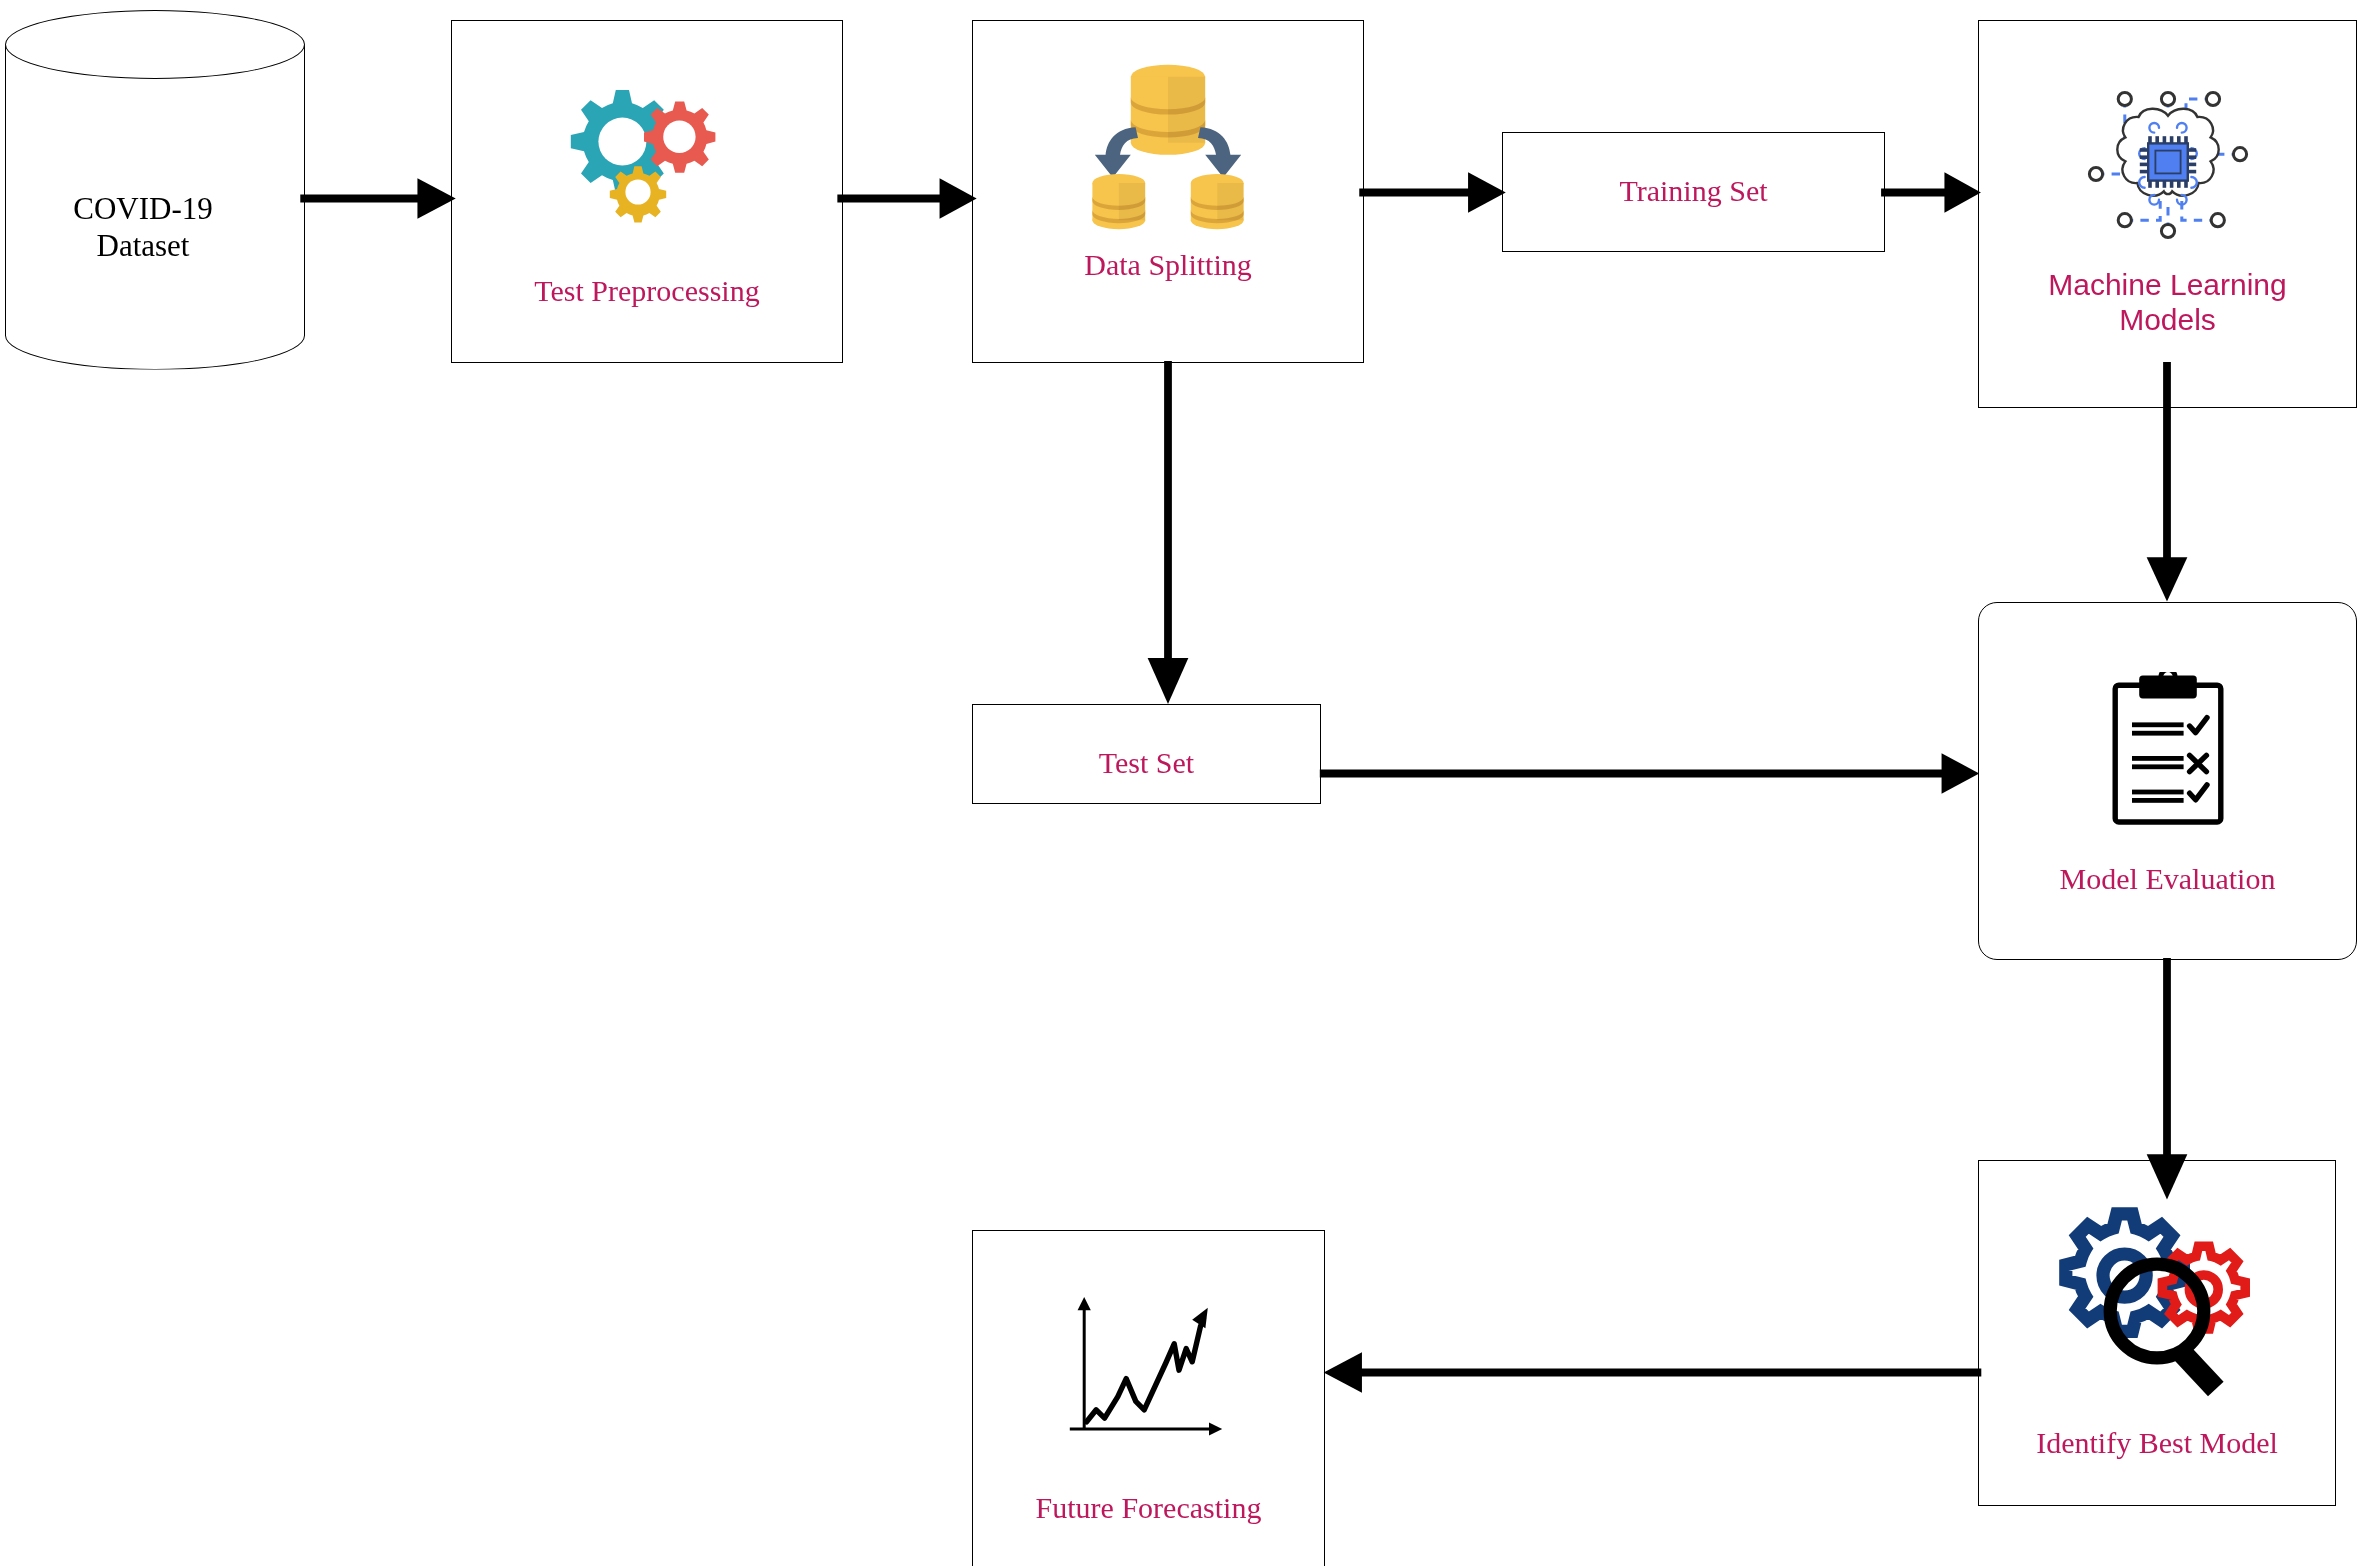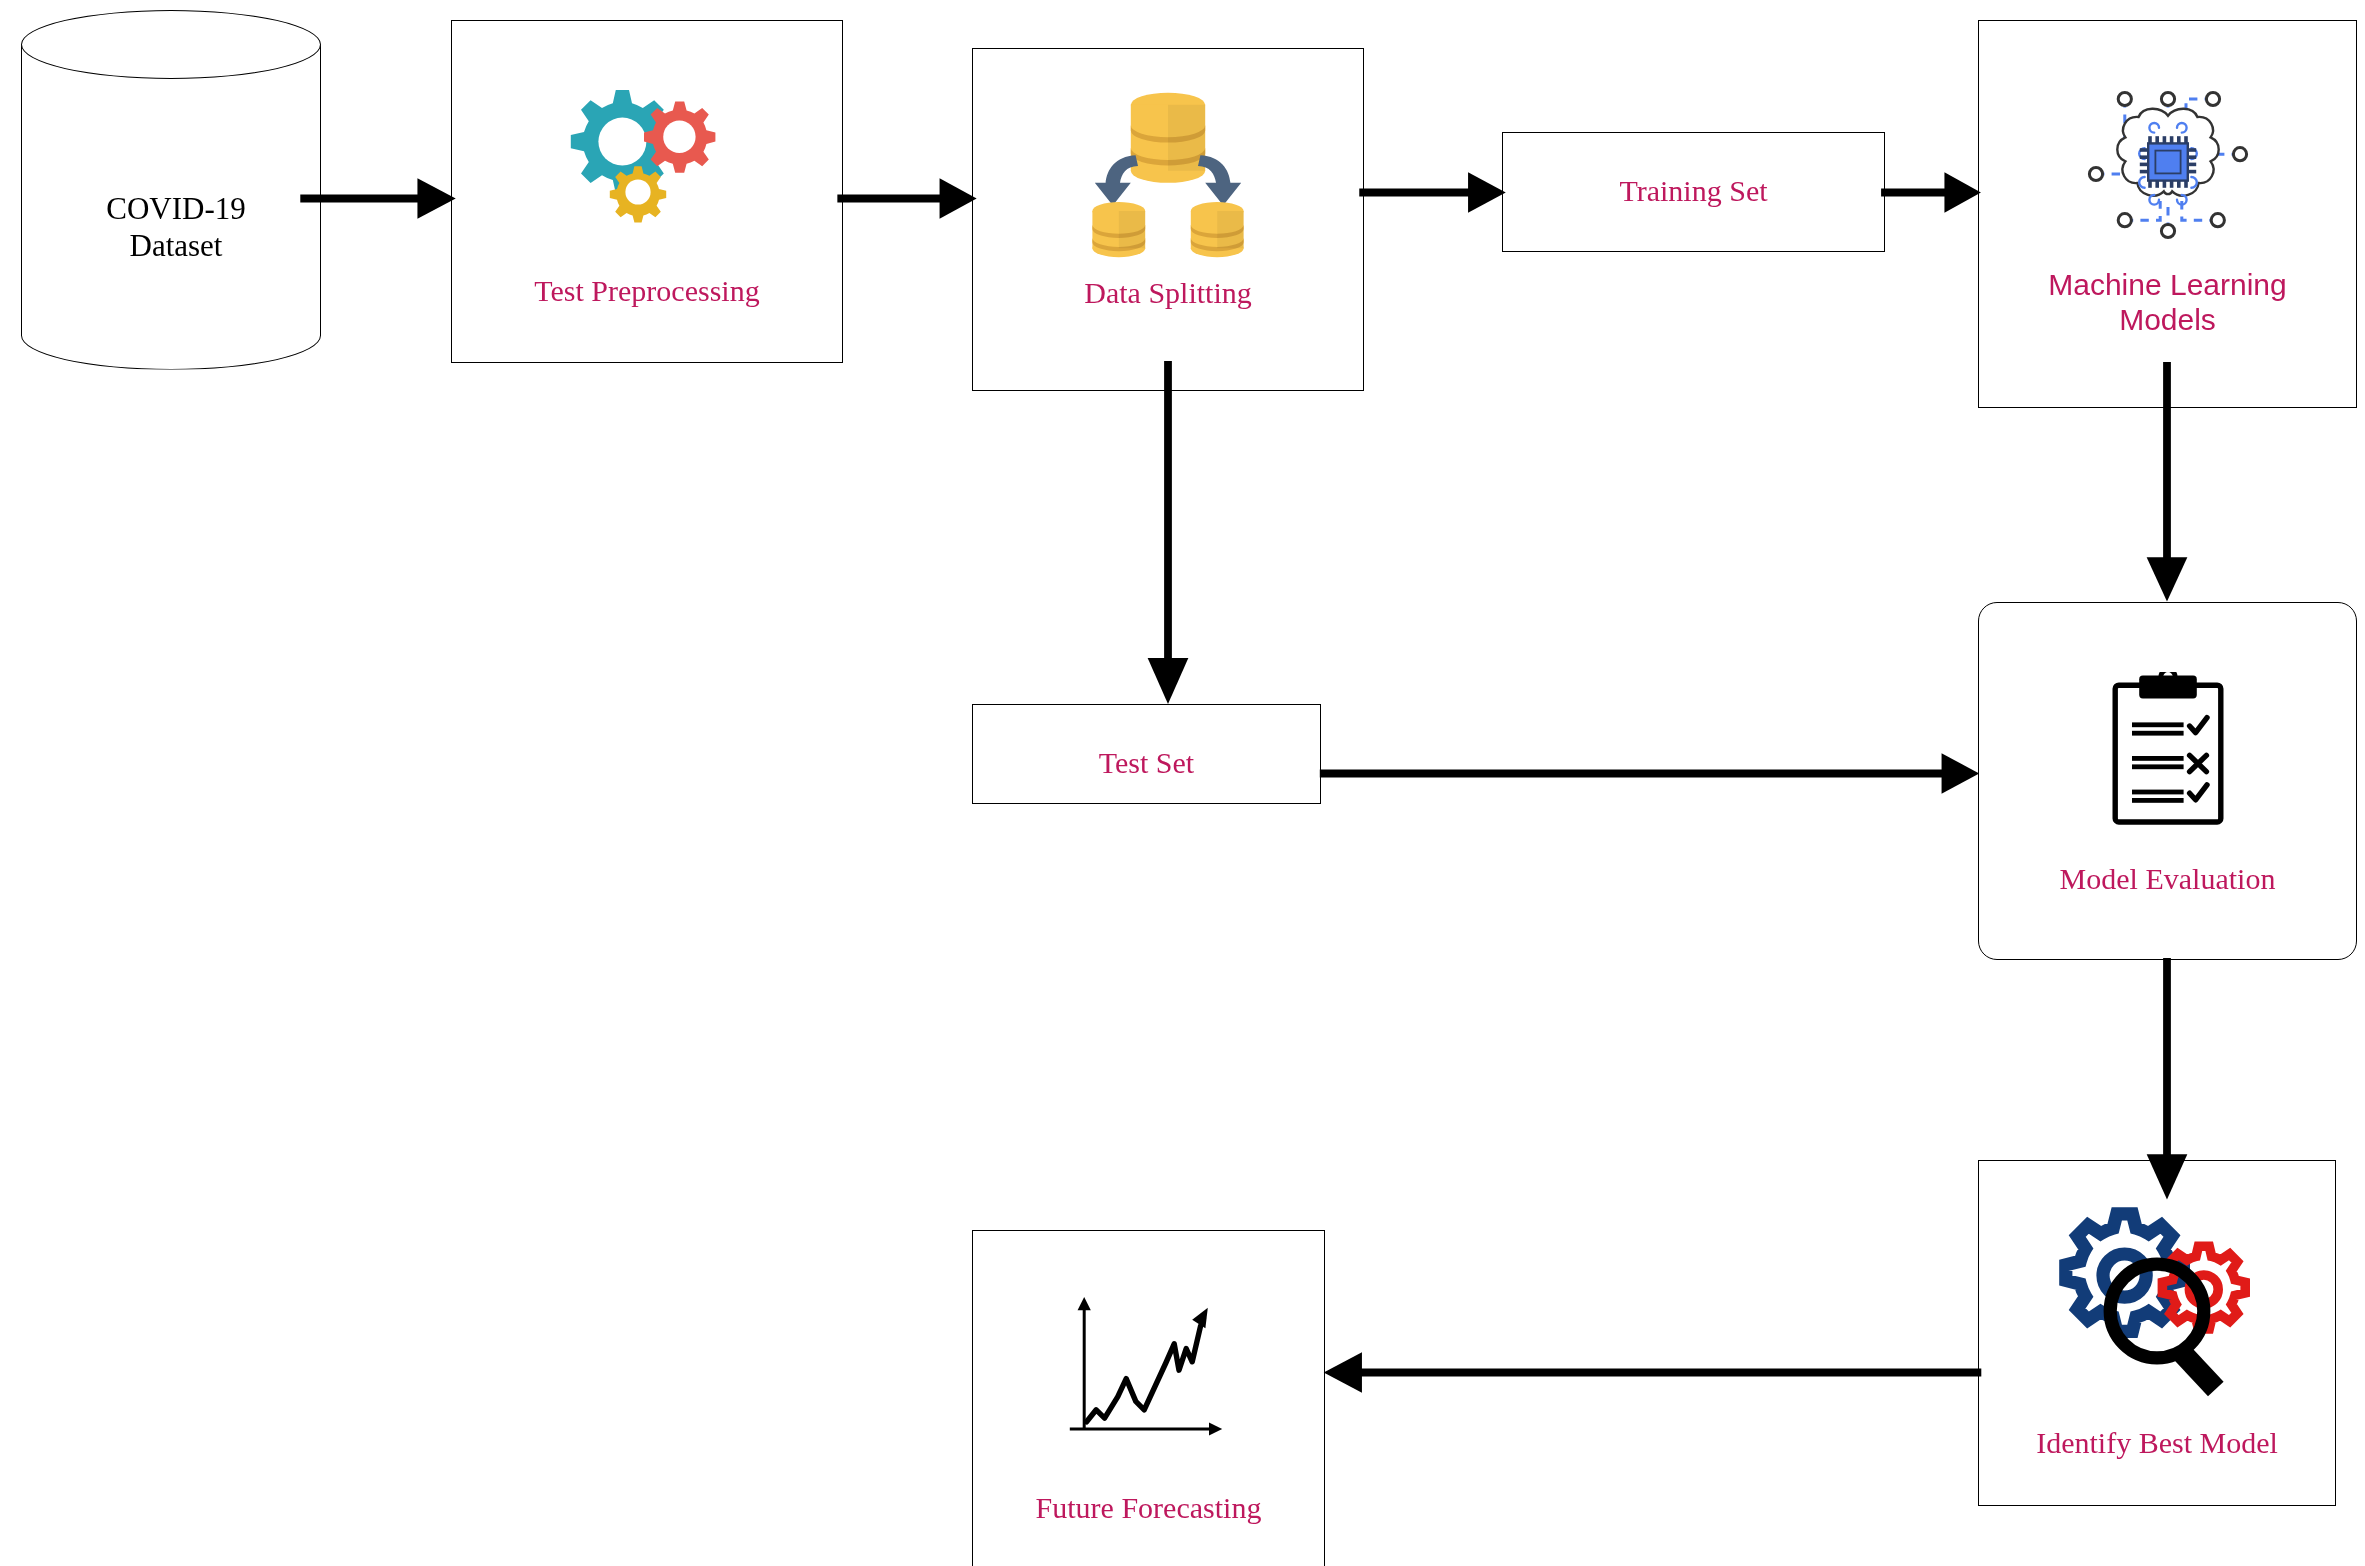--- a/index.html
+++ b/index.html
@@ -38,25 +38,24 @@
     left: 0;
     right: 0;
     display: flex;
     align-items: center;
     justify-content: center;
   }
 
   
   #db-cyl {
     position: absolute;
-    left: 21px;
+    left: 5px;
     top: 9.6px;
     width: 276px;
     height: 361px;
-    padding-left: 34px;
   }
   #db-cyl .cyl-body {
     position: absolute;
     left: 0; top: 35px;
     width: 300px; height: 291px;
     box-sizing: border-box;
     border-left: 1.8px solid #000;
     border-right: 1.8px solid #000;
     background: #fff;
   }
@@ -126,21 +125,21 @@
 
         <g fill="#e7b322">
           <path d="M144 172 l12 0 l3 12 a40 40 0 0 1 10 4 l10 -7 l9 9 l-7 10 a40 40 0 0 1 4 10 l12 3 l0 12 l-12 3 a40 40 0 0 1 -4 10 l7 10 l-9 9 l-10 -7 a40 40 0 0 1 -10 4 l-3 12 l-12 0 l-3 -12 a40 40 0 0 1 -10 -4 l-10 7 l-9 -9 l7 -10 a40 40 0 0 1 -4 -10 l-12 -3 l0 -12 l12 -3 a40 40 0 0 1 4 -10 l-7 -10 l9 -9 l10 7 a40 40 0 0 1 10 -4 z"></path>
         </g>
         <circle cx="150" cy="215" r="21" fill="#ffffff"></circle>
       </svg>
     </div>
     <div class="label" style="top:252px; font-size:30px;">Test Preprocessing</div>
   </div>
 
-  <div class="node" style="left:972px; top:20px; width:392px; height:343px;margin-top:28px;">
+  <div class="node" style="left:972px; top:20px; width:392px; height:343px;">
     <div class="icon-wrap" style="top:24px; height:198px;">
       <svg width="180" height="180" viewBox="0 0 300 300">
 
         <g>
           <ellipse cx="150" cy="38" rx="62" ry="20" fill="#f7c44c"></ellipse>
           <rect x="88" y="38" width="124" height="110" fill="#f7c44c"></rect>
           <ellipse cx="150" cy="148" rx="62" ry="20" fill="#f7c44c"></ellipse>
           <path d="M88 72 a62 20 0 0 0 124 0 l0 9 a62 20 0 0 1 -124 0 z" fill="#dba53a"></path>
           <path d="M88 110 a62 20 0 0 0 124 0 l0 9 a62 20 0 0 1 -124 0 z" fill="#dba53a"></path>
           <rect x="150" y="38" width="62" height="110" fill="#000" opacity="0.05"></rect>

